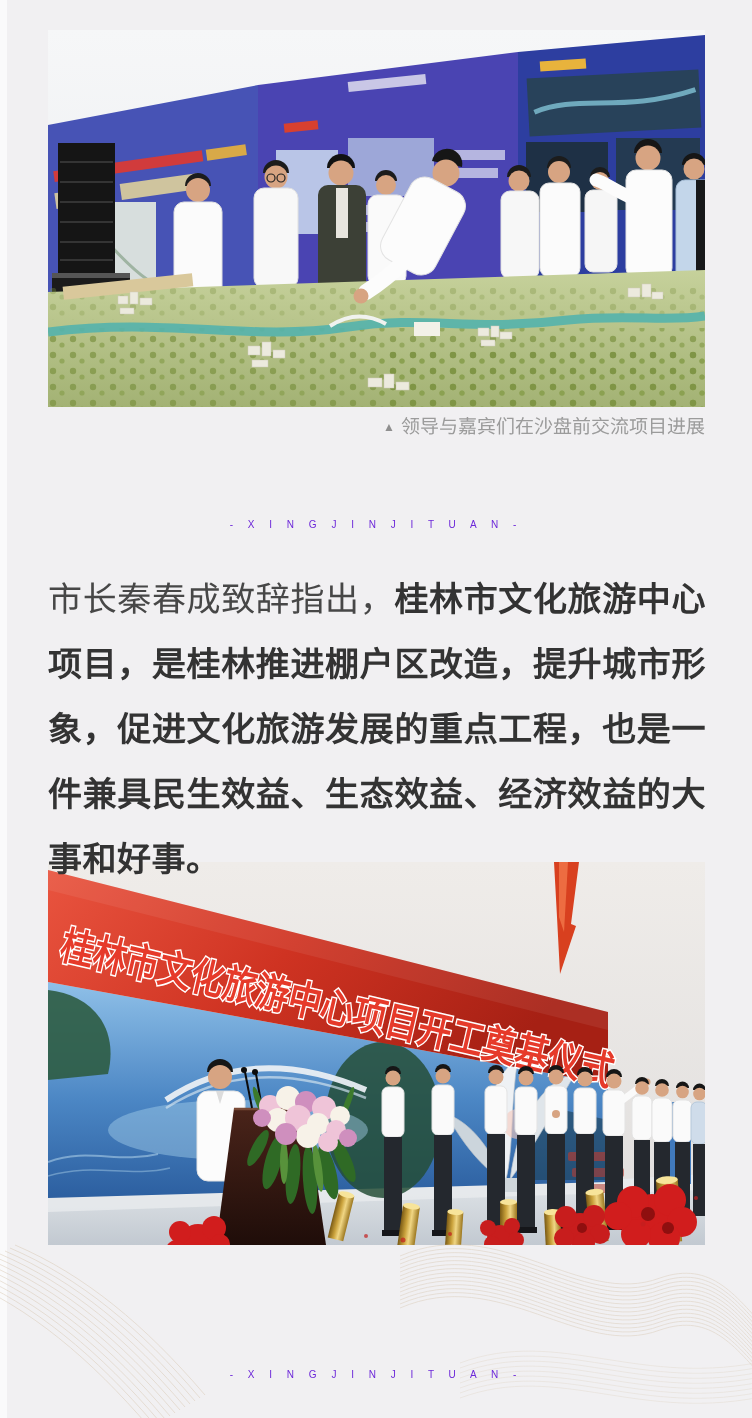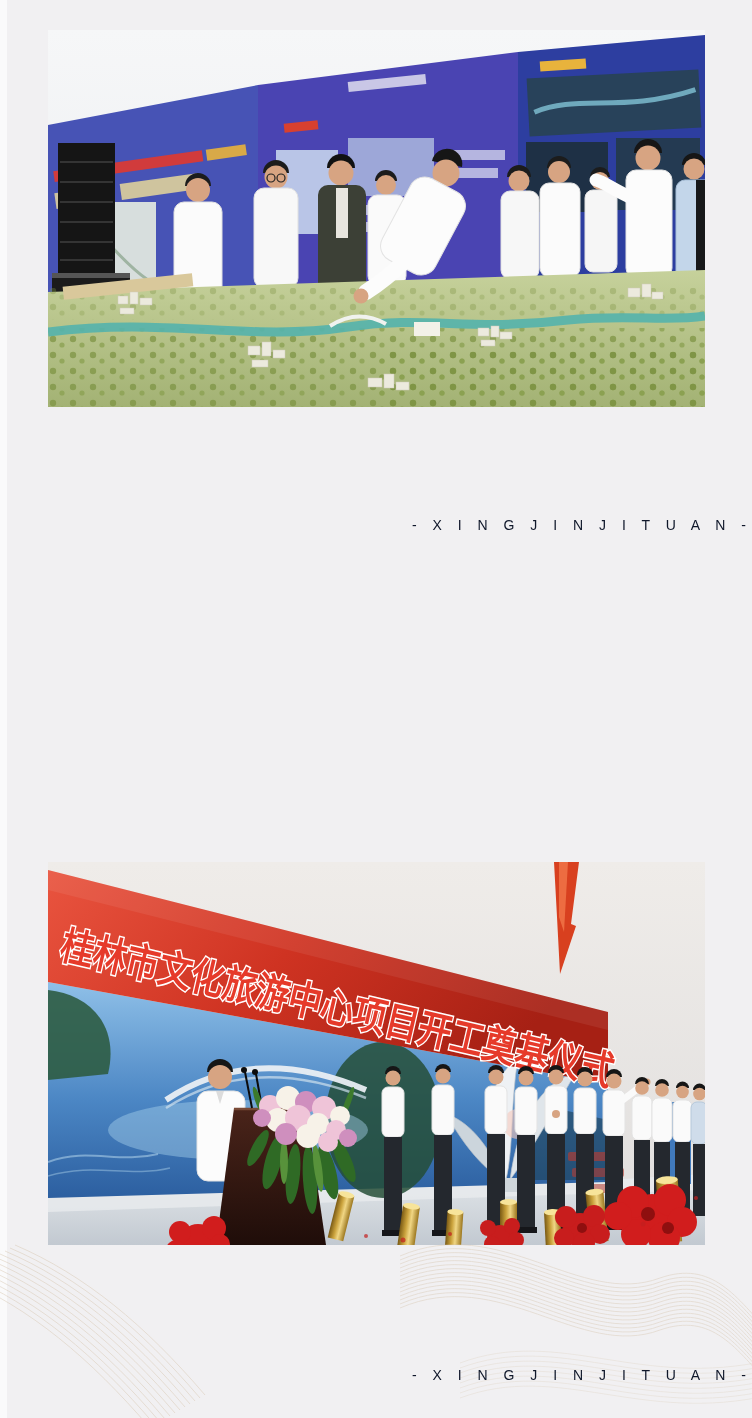--- a/index.html
+++ b/index.html
@@ -17,22 +17,22 @@
   #photo1{top:30px;height:377px;}
   #photo2{top:862px;height:383px;}
   .caption{
     position:absolute;left:48px;width:657px;text-align:right;
     color:#9b9b9b;font-size:19px;line-height:30px;z-index:3;
   }
   #caption1{top:412px;}
   #caption2{top:1251px;}
   .caption .marker{font-size:12px;color:#8f8f8f;margin-right:6px;position:relative;top:-2px;}
   .divider{
-    position:absolute;left:0;width:100%;text-align:right;
-    color:#0f172a;font-size:14px;letter-spacing:6px;line-height:26px;z-index:3;
+    position:absolute;left:0;width:100%;text-align:center;
+    color:#6d28d9;font-size:10px;letter-spacing:6px;line-height:26px;z-index:3;
     white-space:nowrap;
   }
   #divider1{top:512px;}
   #divider2{top:1362px;}
   .paragraph{
     position:absolute;left:48px;top:567px;width:658px;
     font-size:34px;line-height:65px;color:#3d3d3d;
     text-align:justify;letter-spacing:0.5px;z-index:2;
   }
   .paragraph .lead{font-weight:400;color:#474747;}
@@ -189,23 +189,29 @@
         <rect x="366" y="292" width="26" height="14" fill="#f3f1e8"></rect>
       </g>
 
       <g>
         <path d="M398,186 C 375,215 345,245 318,262" stroke="#fcfcfc" stroke-width="16" stroke-linecap="round" fill="none"></path>
         <circle cx="313" cy="266" r="7.5" fill="#d7a482"></circle>
       </g>
     </svg>
   </figure>
 
+  <div class="caption" id="caption1">
+    <span class="marker">▲</span><span>领导与嘉宾们在沙盘前交流项目进展</span>
+  </div>
 
   <div class="divider" id="divider1">- X I N G J I N J I T U A N -</div>
 
+  <p class="paragraph" style="margin:0">
+    <span class="lead">市长秦春成致辞指出，</span><span class="emph">桂林市文化旅游中心项目，是桂林推进棚户区改造，提升城市形象，促进文化旅游发展的重点工程，也是一件兼具民生效益、生态效益、经济效益的大事和好事。</span>
+  </p>
 
   <figure class="photo" id="photo2" style="margin:0">
     <svg viewBox="0 0 657 383" width="657" height="383">
       <defs>
         <linearGradient id="p2sky" x1="0" y1="0" x2="0" y2="1">
           <stop offset="0" stop-color="#efece9"></stop>
             <stop offset="1" stop-color="#e0dedd"></stop>
         </linearGradient>
         <linearGradient id="p2banner" x1="0" y1="0" x2="1" y2="0.35">
           <stop offset="0" stop-color="#e9543f"></stop>

